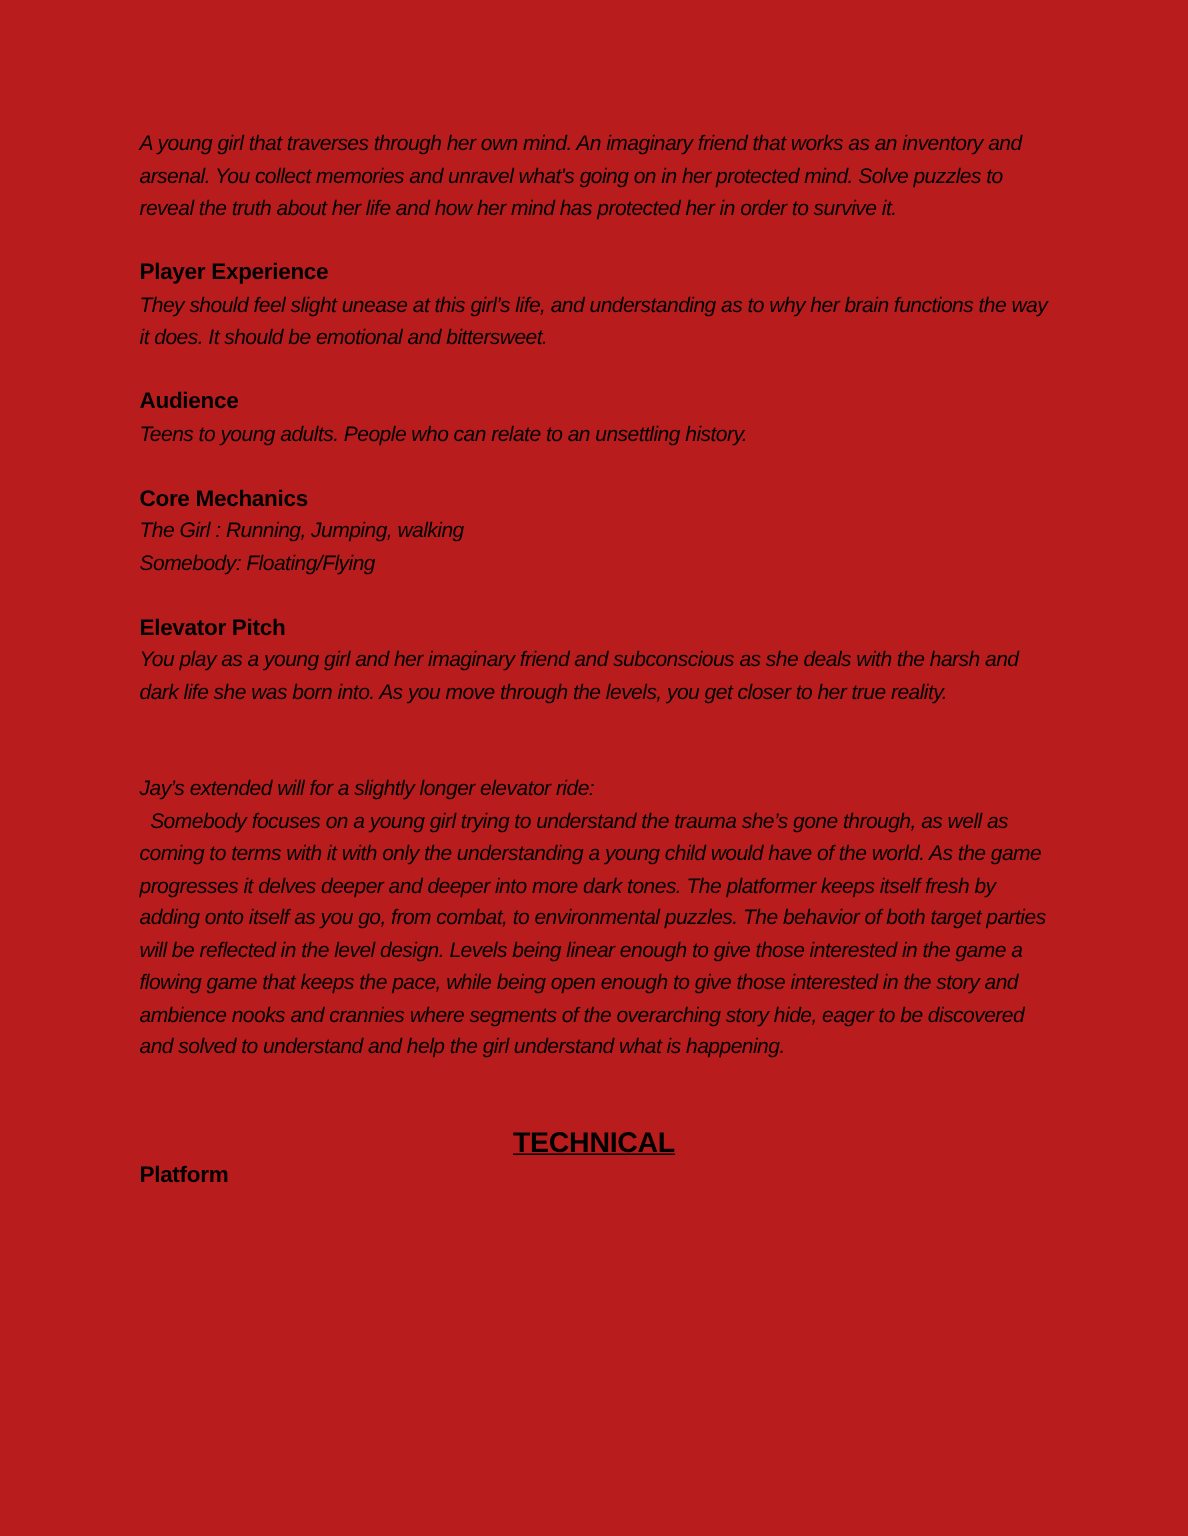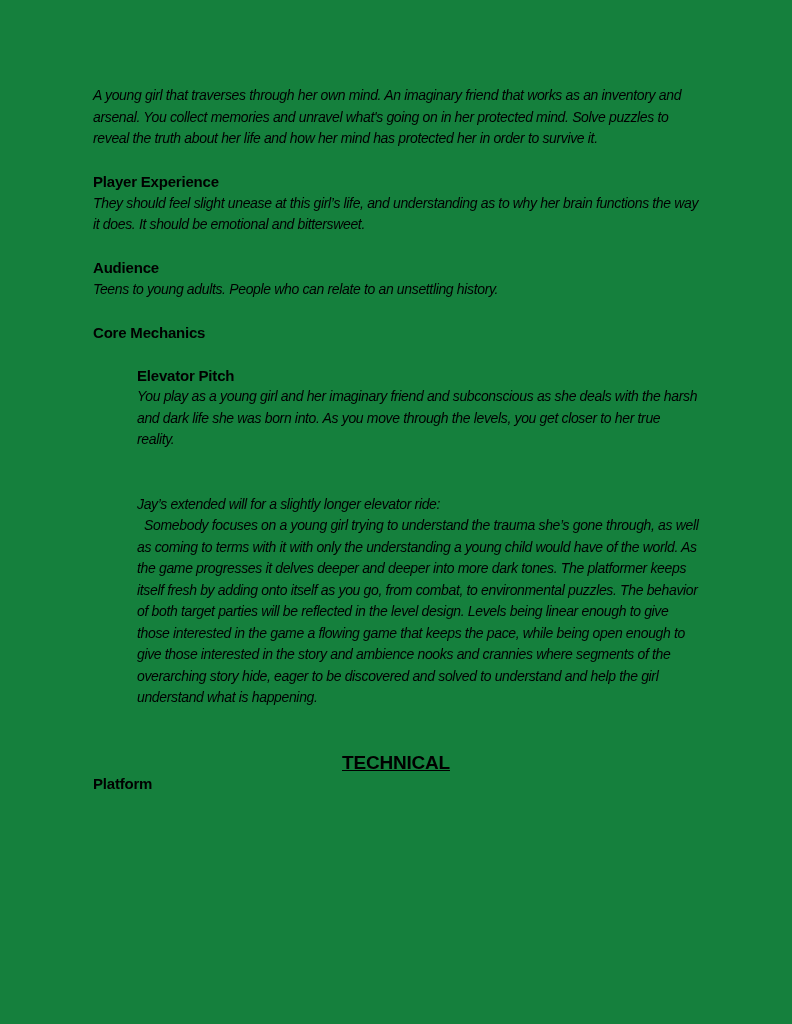--- a/index.html
+++ b/index.html
@@ -5,21 +5,21 @@
   html, body {
     margin: 0;
     padding: 0;
     background: #ffffff;
   }
   .page {
     position: relative;
     width: 792px;
     height: 1024px;
     margin: 0 auto;
-    background: #15803d;
+    background: #b91c1c;
     box-sizing: border-box;
     padding: 85px 93px 0 93px;
     overflow: hidden;
     font-family: "Liberation Sans", sans-serif;
     font-size: 14px;
     line-height: 21.5px;
     letter-spacing: -0.35px;
     color: #000000;
   }
   .body-text {
@@ -32,21 +32,21 @@
   }
   .heading {
     margin: 0;
     font-style: normal;
     font-weight: bold;
     font-size: 15px;
     line-height: 21.5px;
     letter-spacing: -0.2px;
   }
   .blank-after { margin-bottom: 21.5px; }
-  .double-blank-after { margin-bottom: 43px; margin-left: 44px; }
+  .double-blank-after { margin-bottom: 43px; }
   .center-heading {
     margin: 0;
     text-align: center;
     font-style: normal;
     font-weight: bold;
     font-size: 19px;
     line-height: 21.5px;
     letter-spacing: -0.2px;
   }
   .underlined { text-decoration: underline; }
@@ -64,20 +64,22 @@
   </div>
 
 
   <div class="blank-after">
     <h3 class="heading">Audience</h3>
     <p class="body-text">Teens to young adults. People who can relate to an unsettling history.</p>
   </div>
 
   <div class="blank-after">
     <h3 class="heading">Core Mechanics</h3>
+    <p class="body-text">The Girl : Running, Jumping, walking
+Somebody: Floating/Flying</p>
   </div>
 
   <div class="double-blank-after">
     <h3 class="heading">Elevator Pitch</h3>
     <p class="body-text">You play as a young girl and her imaginary friend and subconscious as she deals with the harsh and dark life she was born into. As you move through the levels, you get closer to her true reality.</p>
   </div>
 
   <div class="double-blank-after">
     <p class="body-text">Jay’s extended will for a slightly longer elevator ride:</p>
     <p class="body-text prewrap">  Somebody focuses on a young girl trying to understand the trauma she’s gone through, as well as coming to terms with it with only the understanding a young child would have of the world. As the game progresses it delves deeper and deeper into more dark tones. The platformer keeps itself fresh by adding onto itself as you go, from combat, to environmental puzzles. The behavior of both target parties will be reflected in the level design. Levels being linear enough to give those interested in the game a flowing game that keeps the pace, while being open enough to give those interested in the story and ambience nooks and crannies where segments of the overarching story hide, eager to be discovered and solved to understand and help the girl understand what is happening.</p>

